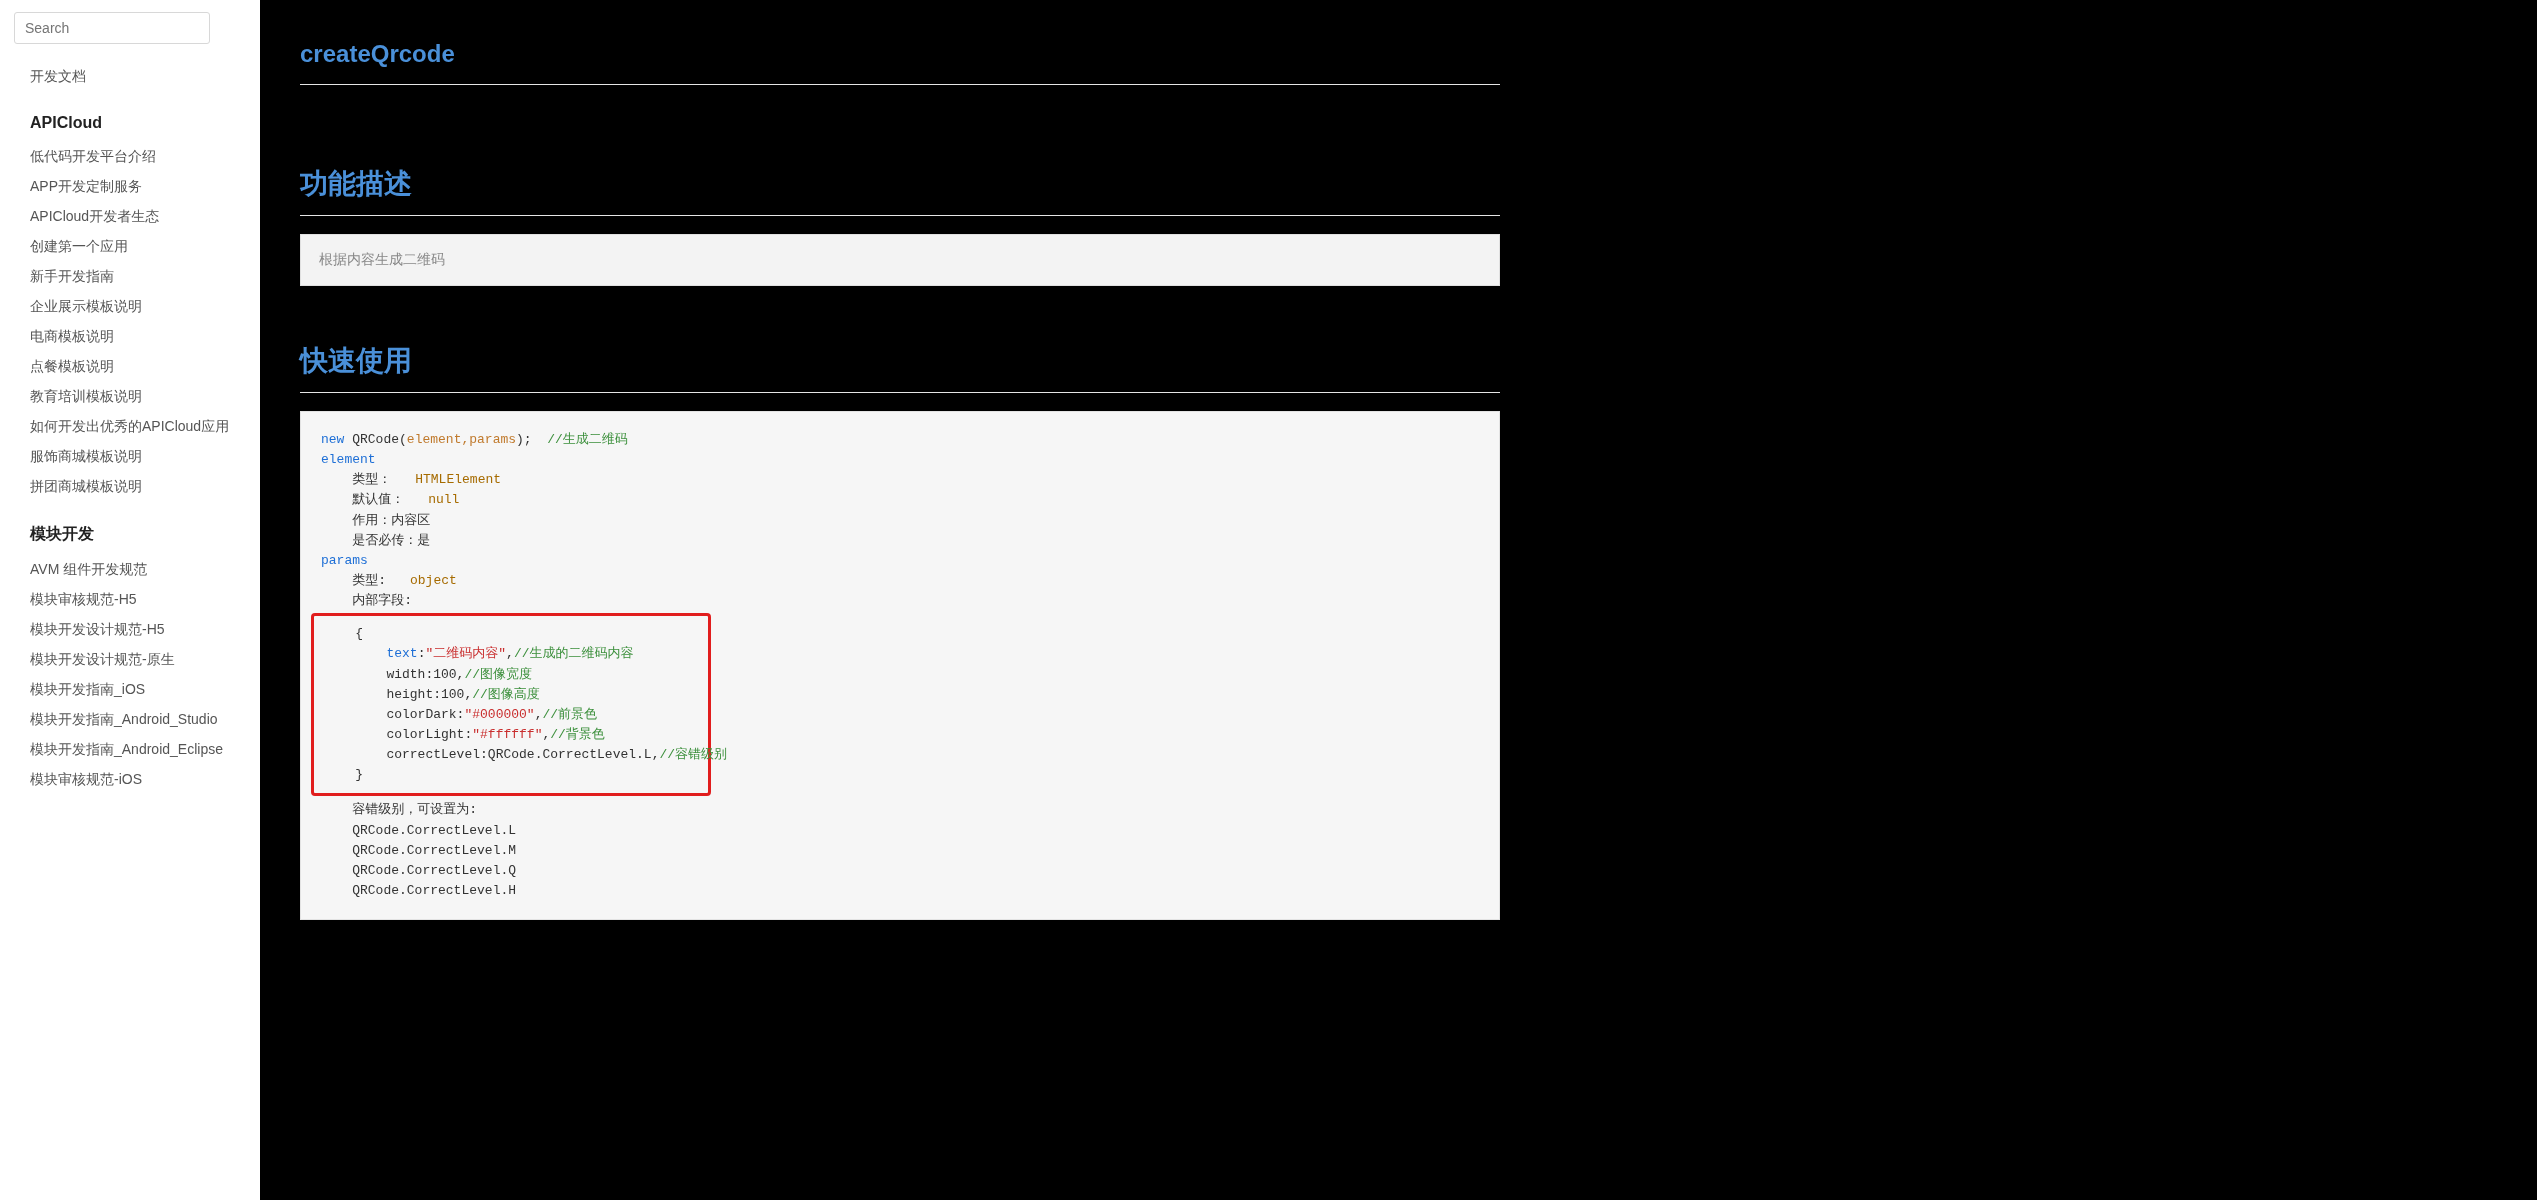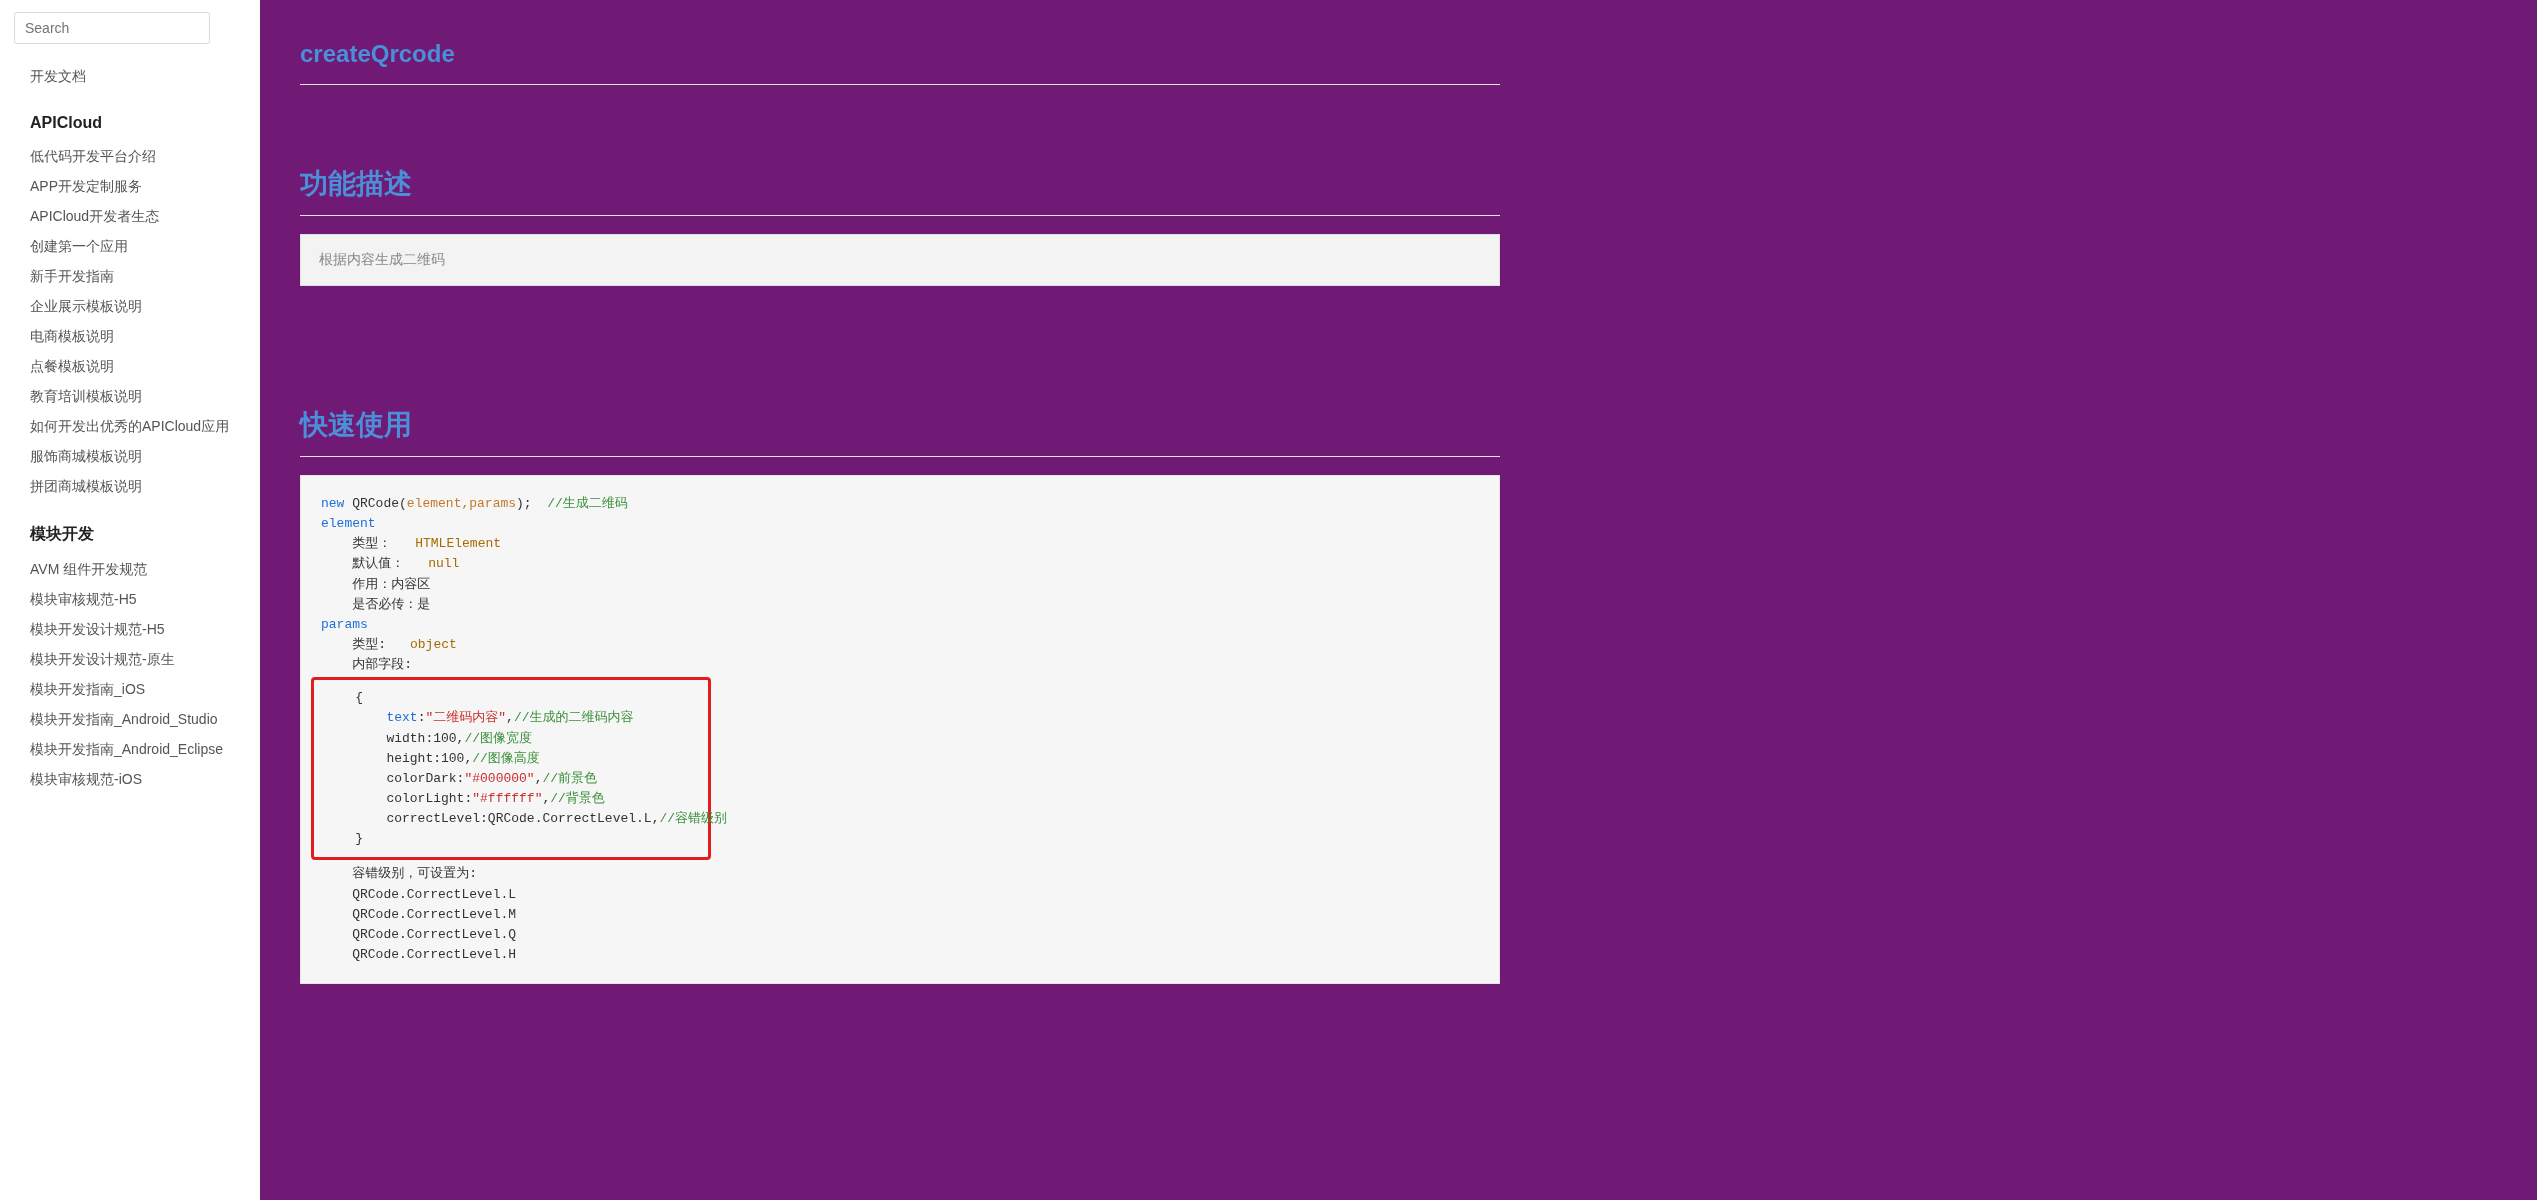--- a/index.html
+++ b/index.html
@@ -43,21 +43,21 @@
   .nav-heading {
     font-weight: 700;
     color: #222;
     font-size: 16px;
     margin-top: 24px;
     margin-bottom: 10px;
   }
   
   .main {
     flex: 1 1 auto;
-    background: #701a75;
+    background: #000000;
     padding: 40px 60px 40px 40px;
     position: relative;
   }
   .main-inner { max-width: 1200px; }
   h1.page-title {
     color: #4a90d9;
     font-size: 24px;
     font-weight: 700;
     padding-bottom: 16px;
     border-bottom: 1px solid #e5e5e5;
@@ -70,21 +70,21 @@
     padding-bottom: 12px;
     border-bottom: 1px solid #e5e5e5;
     margin-bottom: 18px;
   }
   .desc-box {
     background: #f3f3f3;
     border: 1px solid #e0e0e0;
     padding: 16px 18px;
     color: #888;
     font-size: 14px;
-    margin-bottom: 120px;
+    margin-bottom: 56px;
   }
   
   .code-block {
     background: #f6f6f6;
     border: 1px solid #e3e3e3;
     padding: 18px 20px;
     font-family: Consolas, Monaco, "Courier New", monospace;
     font-size: 13px;
     line-height: 1.55;
     color: #333;

